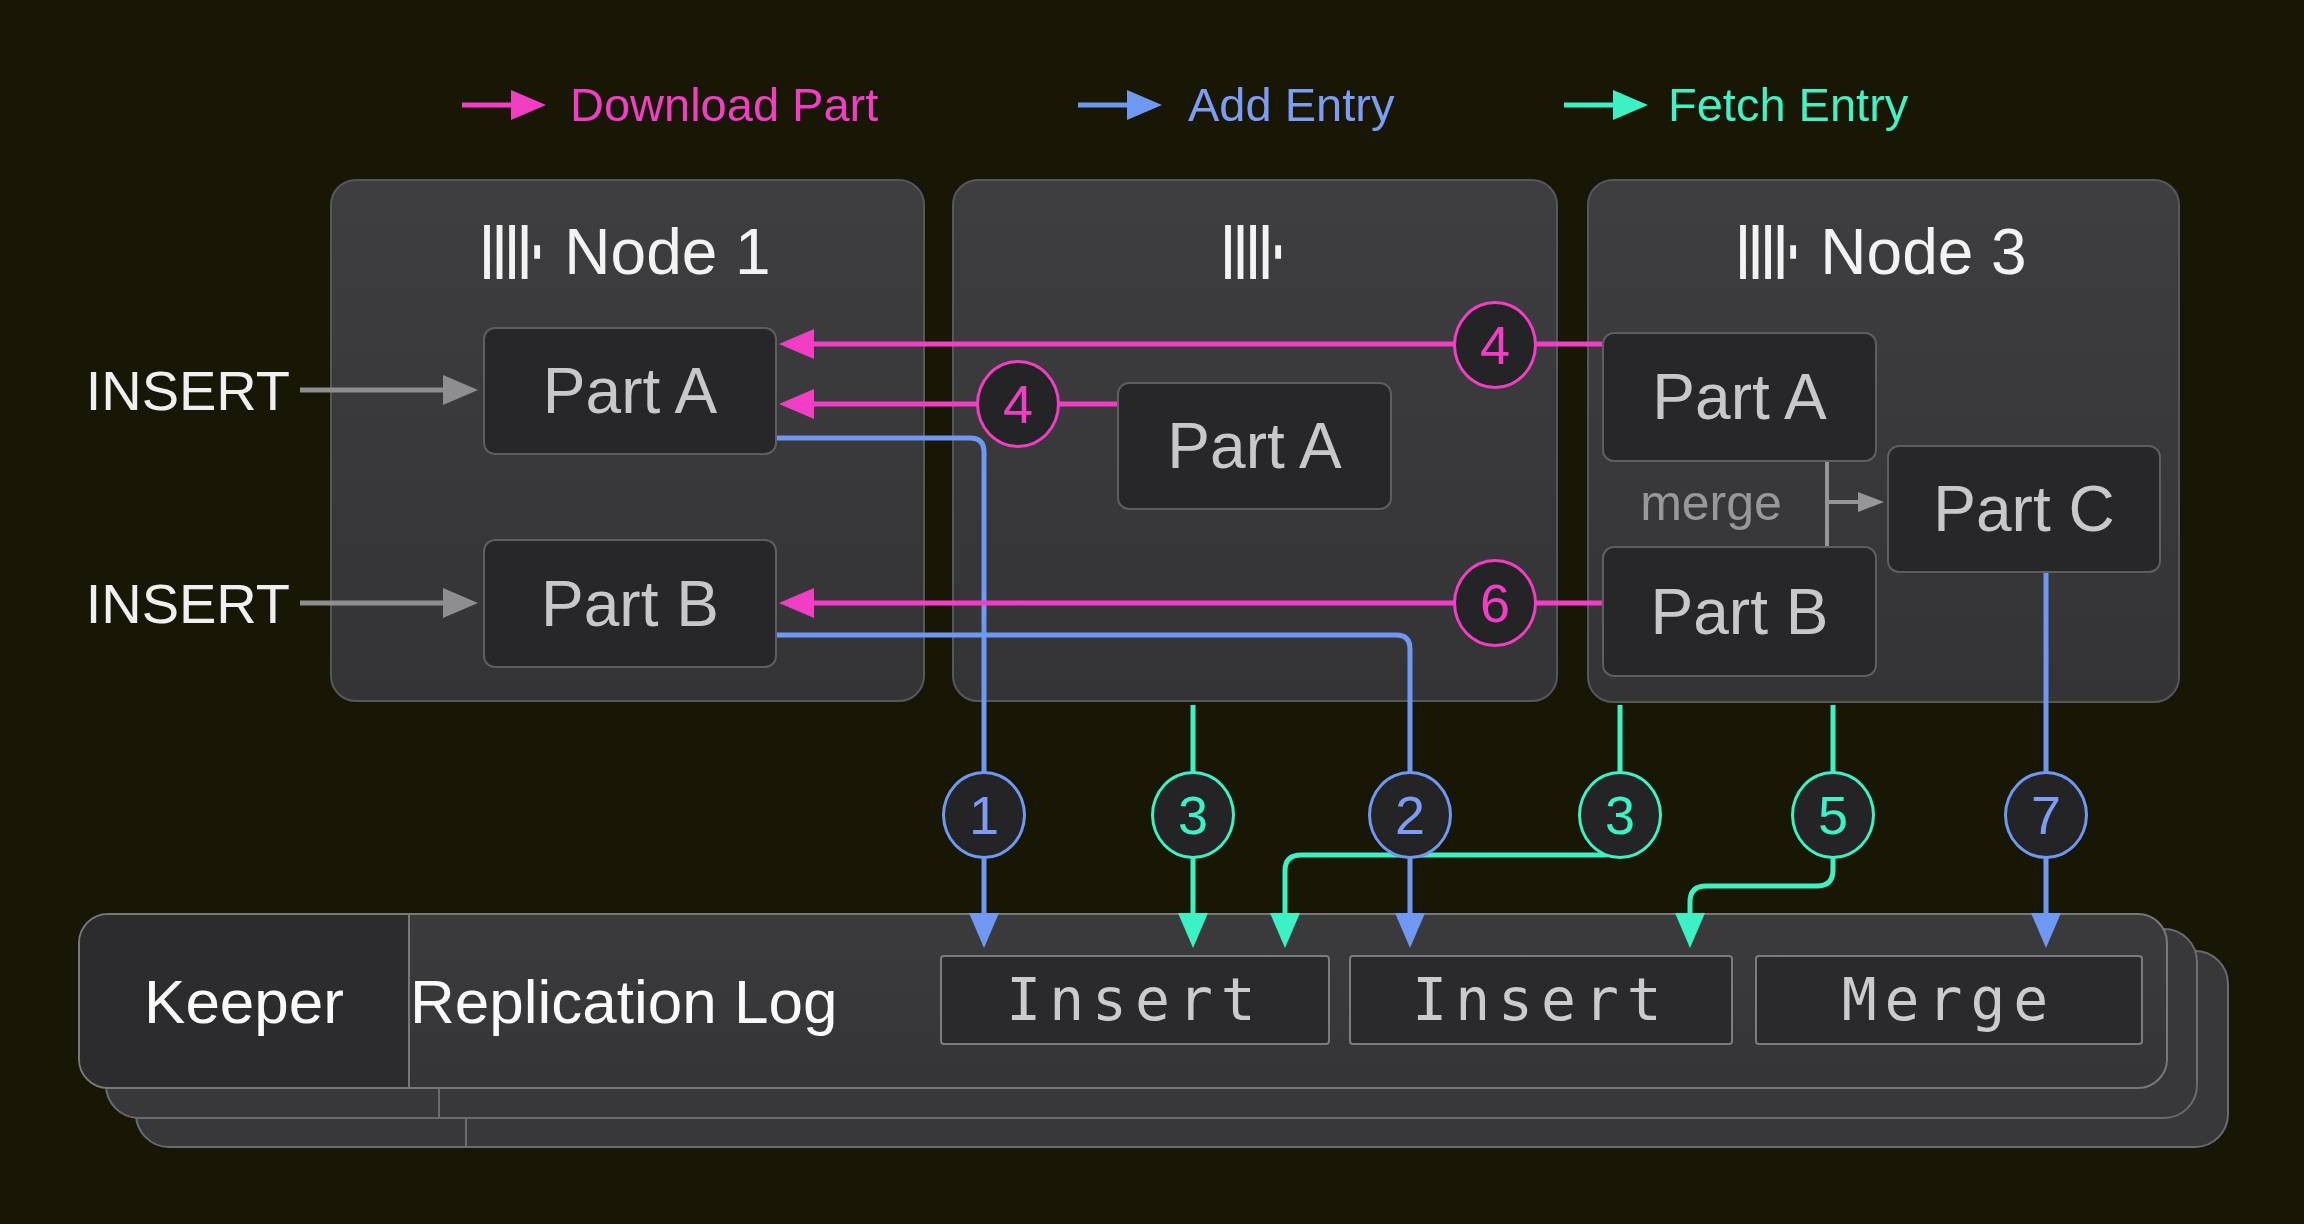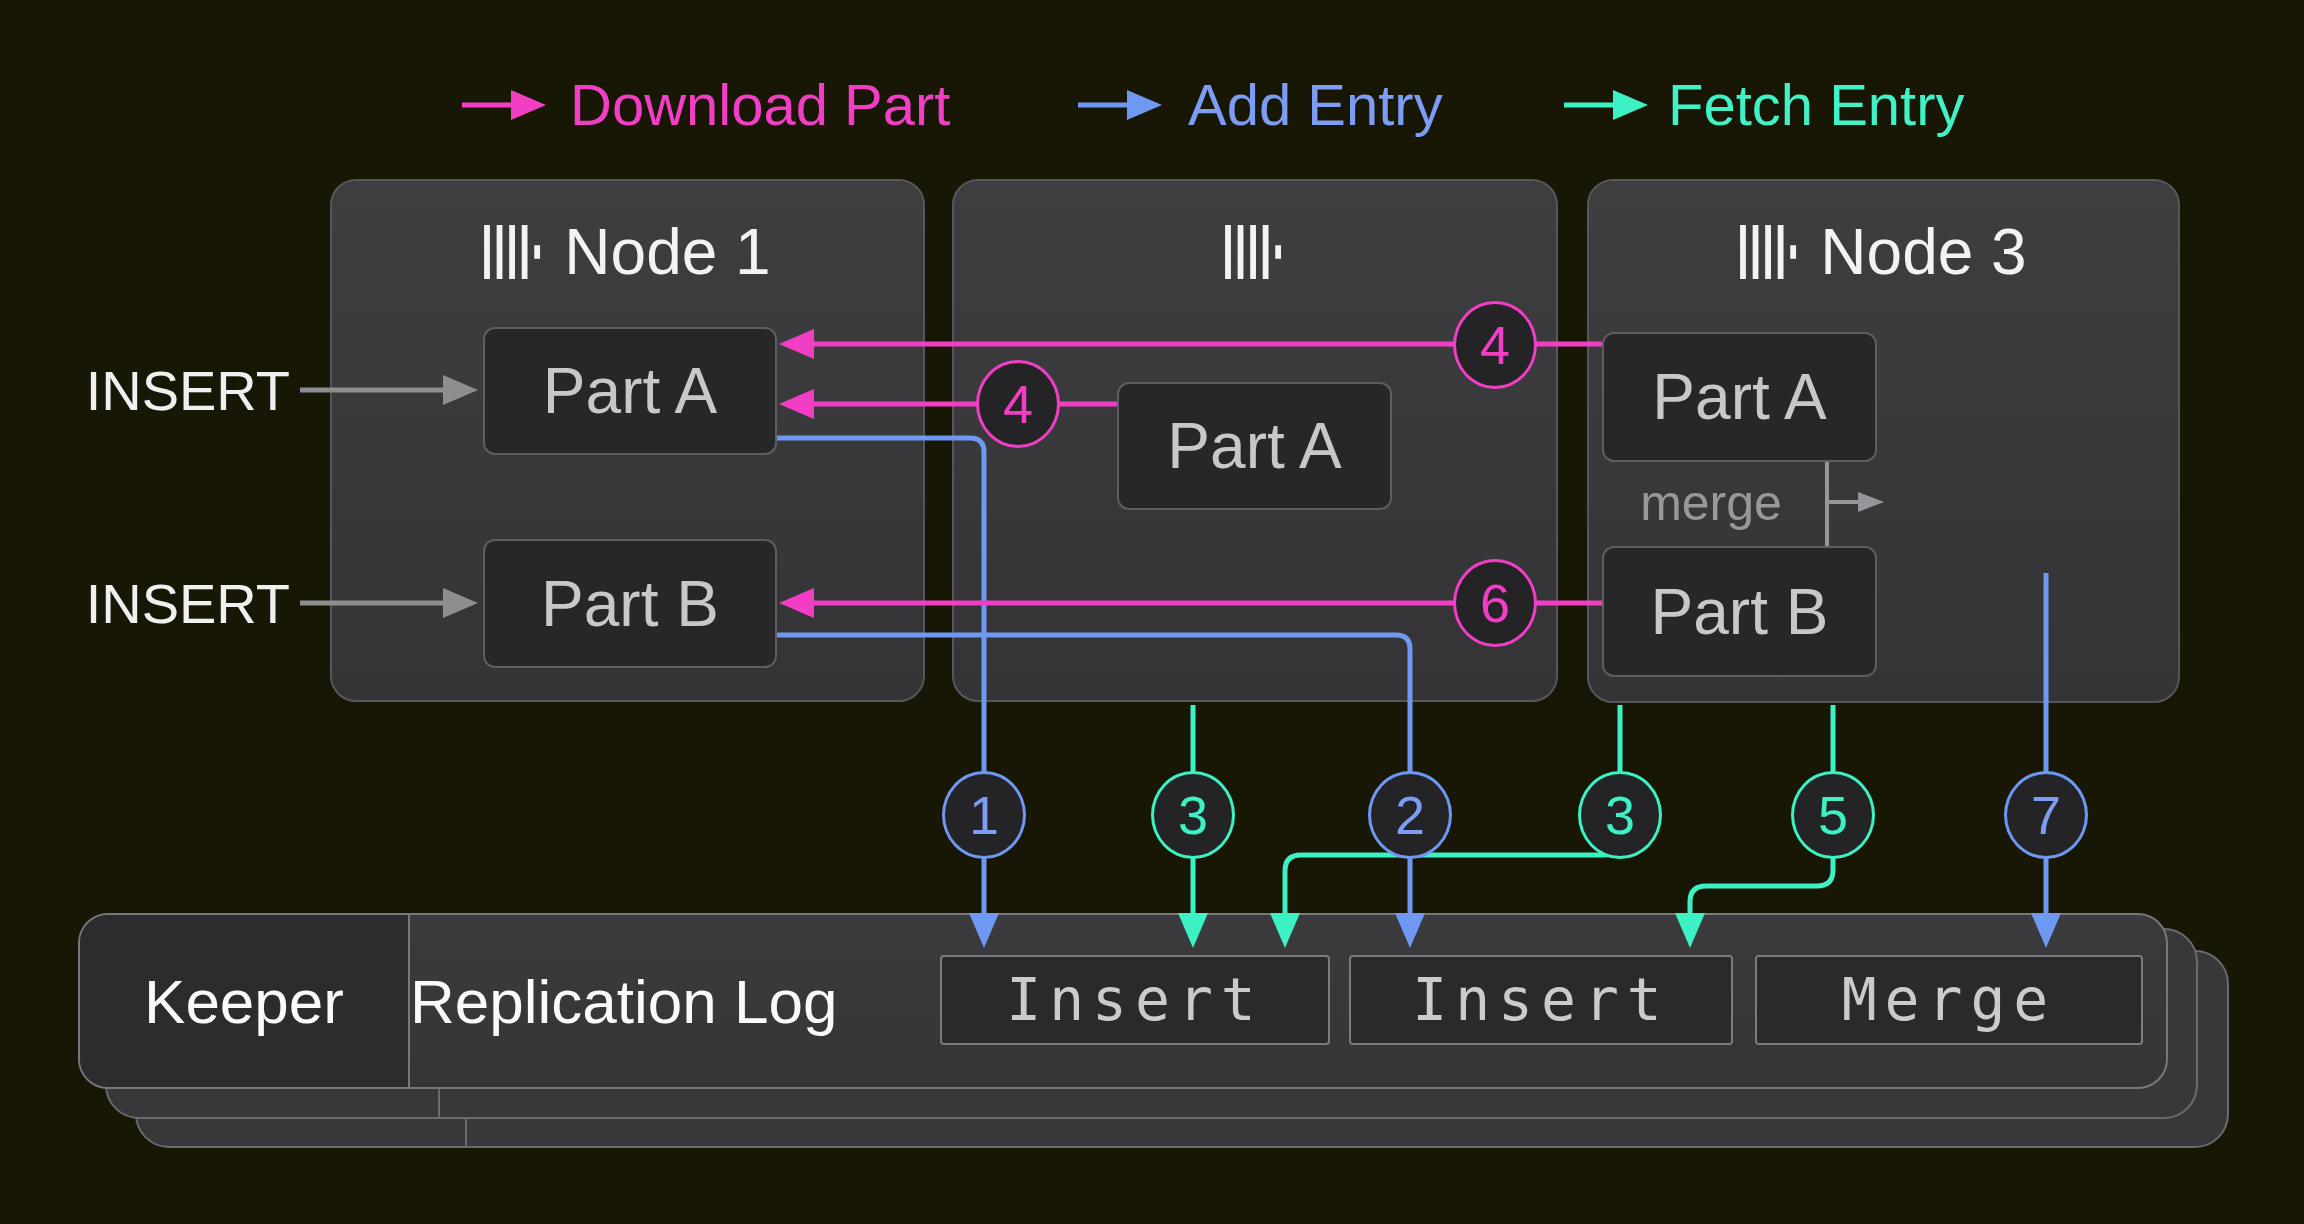--- a/index.html
+++ b/index.html
@@ -1,21 +1,21 @@
 <!DOCTYPE html>
 <html><head>
 <meta charset="utf-8">
 <style>
   html,body{margin:0;padding:0;background:#181605;}
   #canvas{
     position:relative;width:2304px;height:1224px;background:#181605;
     font-family:"Liberation Sans", sans-serif;overflow:hidden;
   }
   
-  .legend-label{position:absolute;top:72px;font-size:58px;font-weight:500;line-height:66px;white-space:nowrap;}
+  .legend-label{position:absolute;top:72px;font-size:47px;font-weight:500;line-height:66px;white-space:nowrap;}
   .lg-magenta{color:#f23ec5;} .lg-blue{color:#7d9df5;} .lg-teal{color:#40f2c6;}
   
   .node{
     position:absolute;border:2px solid #57575b;border-radius:26px;
     background:linear-gradient(180deg,#3e3e41 0%,#343437 100%);
     box-sizing:border-box;
   }
   .node-header{
     position:absolute;left:0;top:36px;width:100%;height:70px;
     display:flex;align-items:center;justify-content:center;gap:20px;
@@ -155,20 +155,23 @@
         <rect x="26" y="0" width="6" height="56" fill="#f3f3f4"></rect>
         <rect x="39" y="0" width="6" height="56" fill="#f3f3f4"></rect>
         <rect x="52" y="21" width="6" height="14" fill="#f3f3f4"></rect>
       </svg>
       <span>Node 3</span>
     </div>
   </div>
   <div class="part" style="left:1602px;top:332px;width:275px;height:130px;">
     <span>Part A</span>
   </div>
+  <div class="part" style="left:1887px;top:445px;width:274px;height:128px;">
+    <span>Part C</span>
+  </div>
   <div class="part" style="left:1602px;top:546px;width:275px;height:131px;">
     <span>Part B</span>
   </div>
   <div class="merge-label" style="left:1606px;top:474px;width:210px;">merge</div>
 
   <svg id="wires" width="2304" height="1224" viewBox="0 0 2304 1224">
     <defs>
       <marker id="ah-m" markerWidth="40" markerHeight="36" refX="1" refY="17" orient="auto" markerUnits="userSpaceOnUse">
         <path d="M1,2 L36,17 L1,32 Z" fill="#f23ec5"></path>
       </marker>

